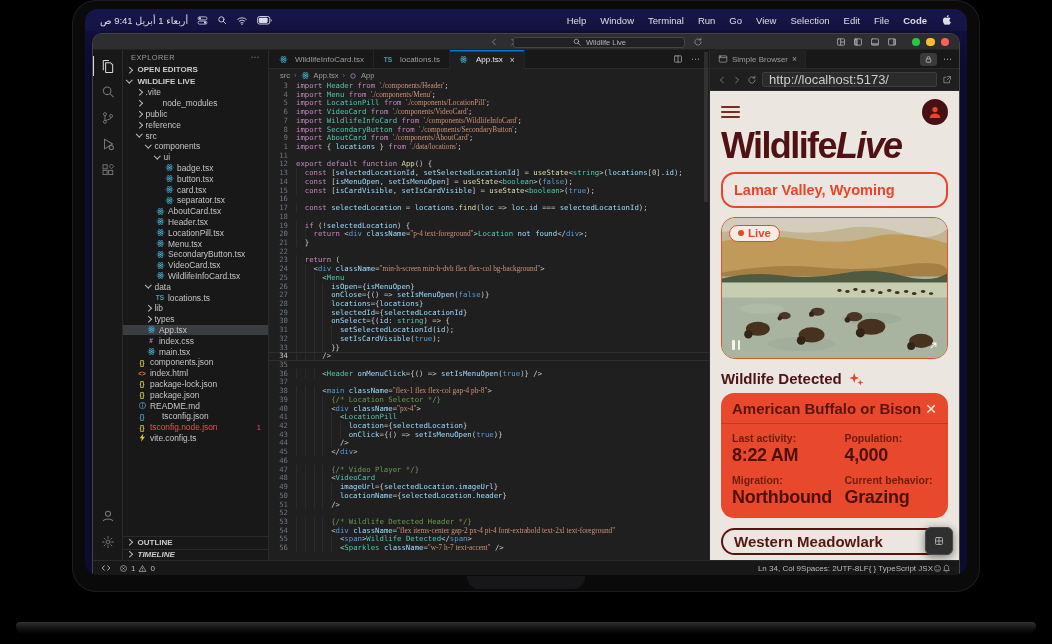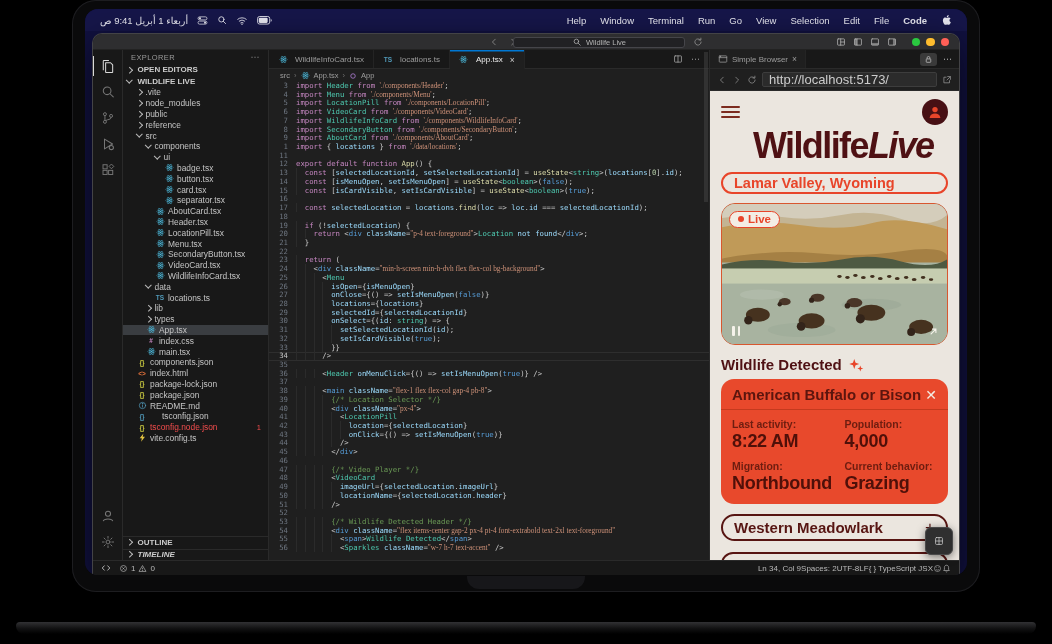--- a/index.html
+++ b/index.html
@@ -138,23 +138,23 @@
 
   
   .appview { flex:1; background:#ebe6df; overflow:hidden; position:relative;
     padding:8px 11px 0; color:#571512; }
   .app-header { display:flex; align-items:center; justify-content:space-between; height:26px; }
   .hamburger span { display:block; width:19px; height:2.3px; background:#7c2b1f;
     border-radius:1px; margin:2.8px 0; }
   .avatar { width:26px; height:26px; border-radius:50%; background:#471014;
     display:flex; align-items:center; justify-content:center; overflow:hidden; }
   .brand { font-size:36px; font-weight:800; letter-spacing:-1.6px; color:#4f1114;
-    line-height:40px; margin-top:1px; white-space:nowrap;margin-left:32px; }
+    line-height:40px; margin-top:1px; white-space:nowrap; }
   .brand .it { font-style:italic; }
-  .loc-pill { margin-top:6px; height:22px; border:2px solid #e8452a; border-radius:14px;
+  .loc-pill { margin-top:6px; height:36px; border:2px solid #e8452a; border-radius:14px;
     display:flex; align-items:center; padding:0 11px; color:#e8452a;
     font-weight:700; font-size:14.5px; background:transparent; width:100%; }
   .video { margin-top:9px; height:142px; border-radius:14px; border:1.5px solid #d8572f;
     position:relative; overflow:hidden; background:#a8b3a0; }
   .video svg.scene { position:absolute; inset:0; width:100%; height:100%; }
   .live-badge { position:absolute; top:7px; left:7px; background:#f3ede4;
     border:1.5px solid #e8452a; border-radius:9px; display:flex; align-items:center;
     gap:4px; padding:1px 8px 2px; color:#e8452a; font-weight:700; font-size:11.5px; }
   .live-dot { width:6px; height:6px; border-radius:50%; background:#e8452a; }
   .pausebars { position:absolute; left:10px; bottom:8px; display:flex; gap:3px; }
@@ -396,21 +396,21 @@
         </div>
         <div class="sb-section">
           <span class="chev exp"></span>
           <span>WILDLIFE LIVE</span>
         </div>
         <div class="tree" id="tree">
             <div class="tree-row" style="padding-left: 14px;">
               <span class="chev col"></span>
               <span>.vite</span>
             </div>
-            <div class="tree-row" style="padding-left: 14px;">
+            <div class="tree-row" style="padding-left: 14px; gap: 17px;">
               <span class="chev col"></span>
               <span>node_modules</span>
             </div>
             <div class="tree-row" style="padding-left: 14px;">
               <span class="chev col"></span>
               <span>public</span>
             </div>
             <div class="tree-row" style="padding-left: 14px;">
               <span class="chev col"></span>
               <span>reference</span>

